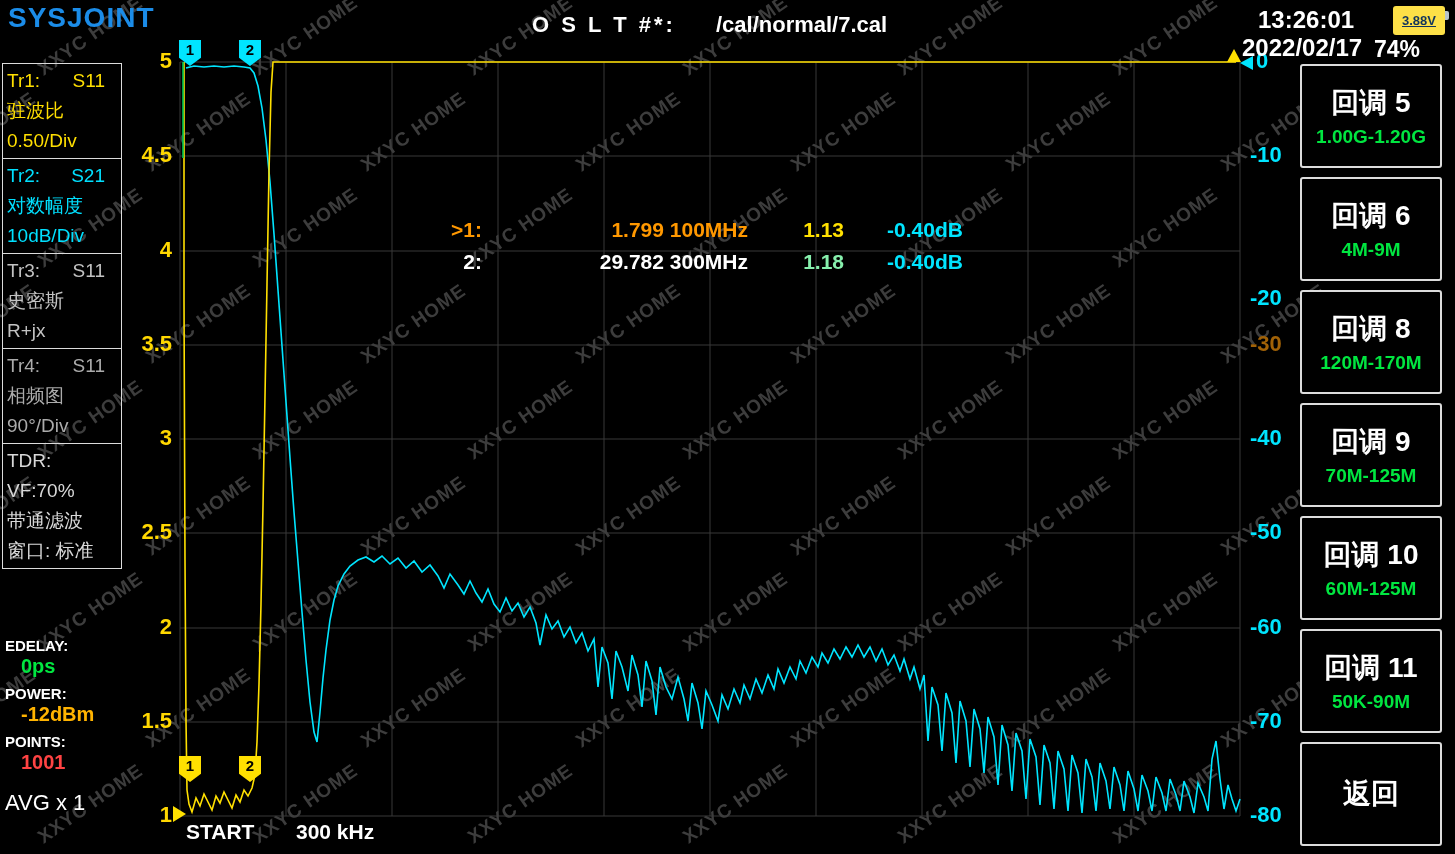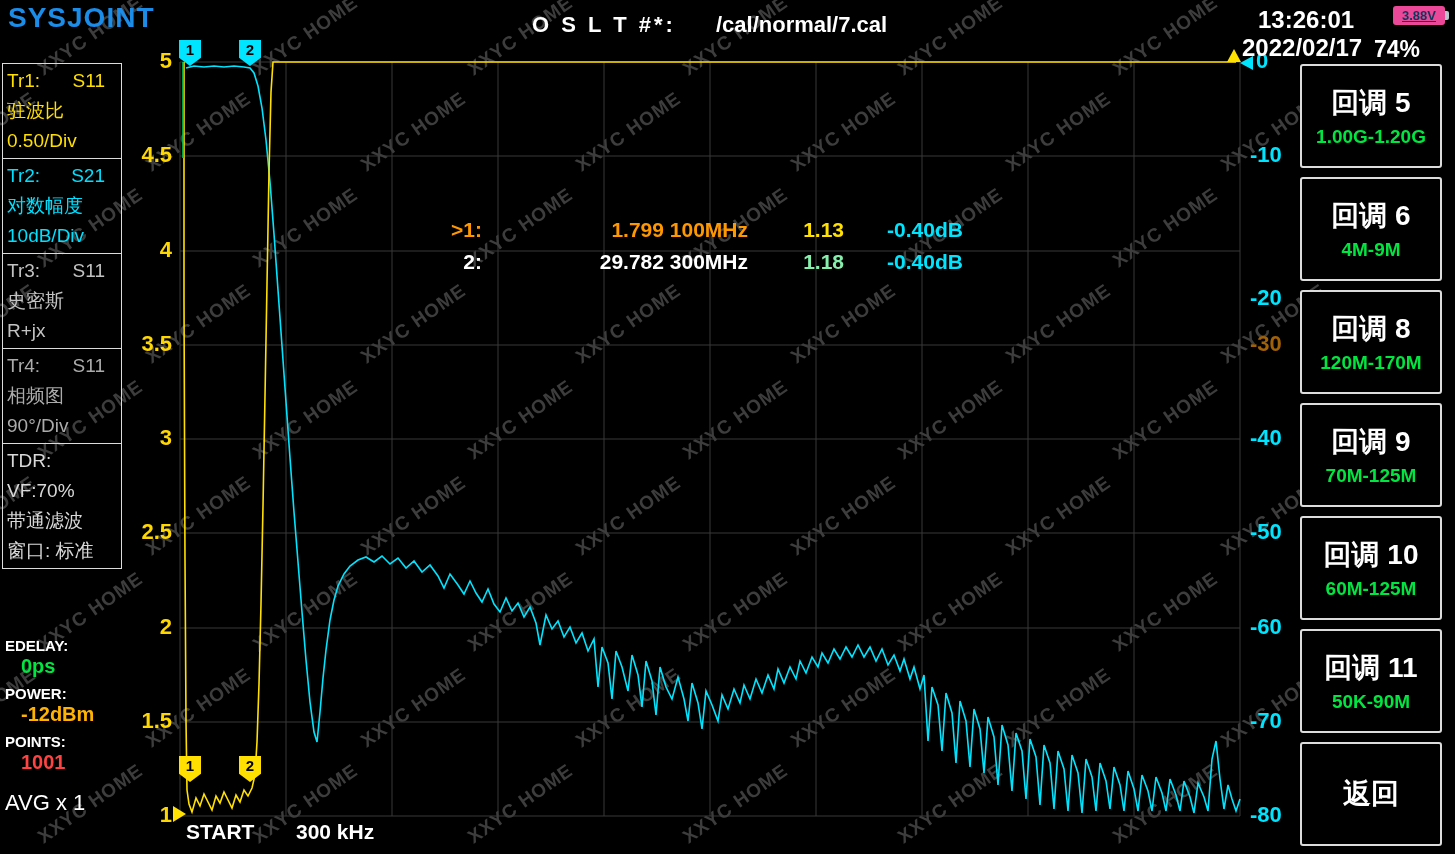--- a/index.html
+++ b/index.html
@@ -6,21 +6,21 @@
   body{width:1455px;height:854px;position:relative;overflow:hidden;
        font-family:"Liberation Sans","DejaVu Sans",sans-serif;color:#fff;}
   #logo{position:absolute;left:8px;top:2px;font-size:28px;font-weight:700;
         color:#1b8ce8;letter-spacing:1px;z-index:7;}
   #cal-info{position:absolute;left:532px;top:12px;font-size:22px;font-weight:700;z-index:7;white-space:nowrap;}
   #cal-info .lbl{letter-spacing:3px;}
   #cal-info .file{margin-left:34px;letter-spacing:0;}
   #clock{position:absolute;left:1258px;top:6px;font-size:24px;font-weight:700;z-index:7;}
   #date{position:absolute;left:1242px;top:34px;font-size:24px;font-weight:700;z-index:7;}
   #batt-pct{position:absolute;left:1374px;top:36px;font-size:23px;font-weight:700;z-index:7;}
-  #battery{position:absolute;left:1393px;top:6px;width:52px;height:19px;background:#ec4899;
+  #battery{position:absolute;left:1393px;top:6px;width:52px;height:29px;background:#fde047;
            border-radius:3px;display:flex;align-items:center;justify-content:center;
            font-size:13px;font-weight:700;color:#12355c;z-index:7;text-decoration:underline;}
   #battery::after{content:"";position:absolute;right:-4px;top:5px;width:4px;height:9px;
            background:#b9c3cb;border-radius:0 2px 2px 0;}
   
   #sidebar{position:absolute;left:2px;top:64px;width:120px;z-index:6;}
   .sbox{border:1px solid #dcdcdc;margin-top:-1px;padding:2px 0 2px 4px;background:transparent;}
   .sbox .row{font-size:19px;line-height:30px;white-space:nowrap;}
   .sbox .hrow{display:flex;justify-content:space-between;padding-right:16px;}
   #sidebar-extra{position:absolute;left:5px;top:630px;z-index:6;}

